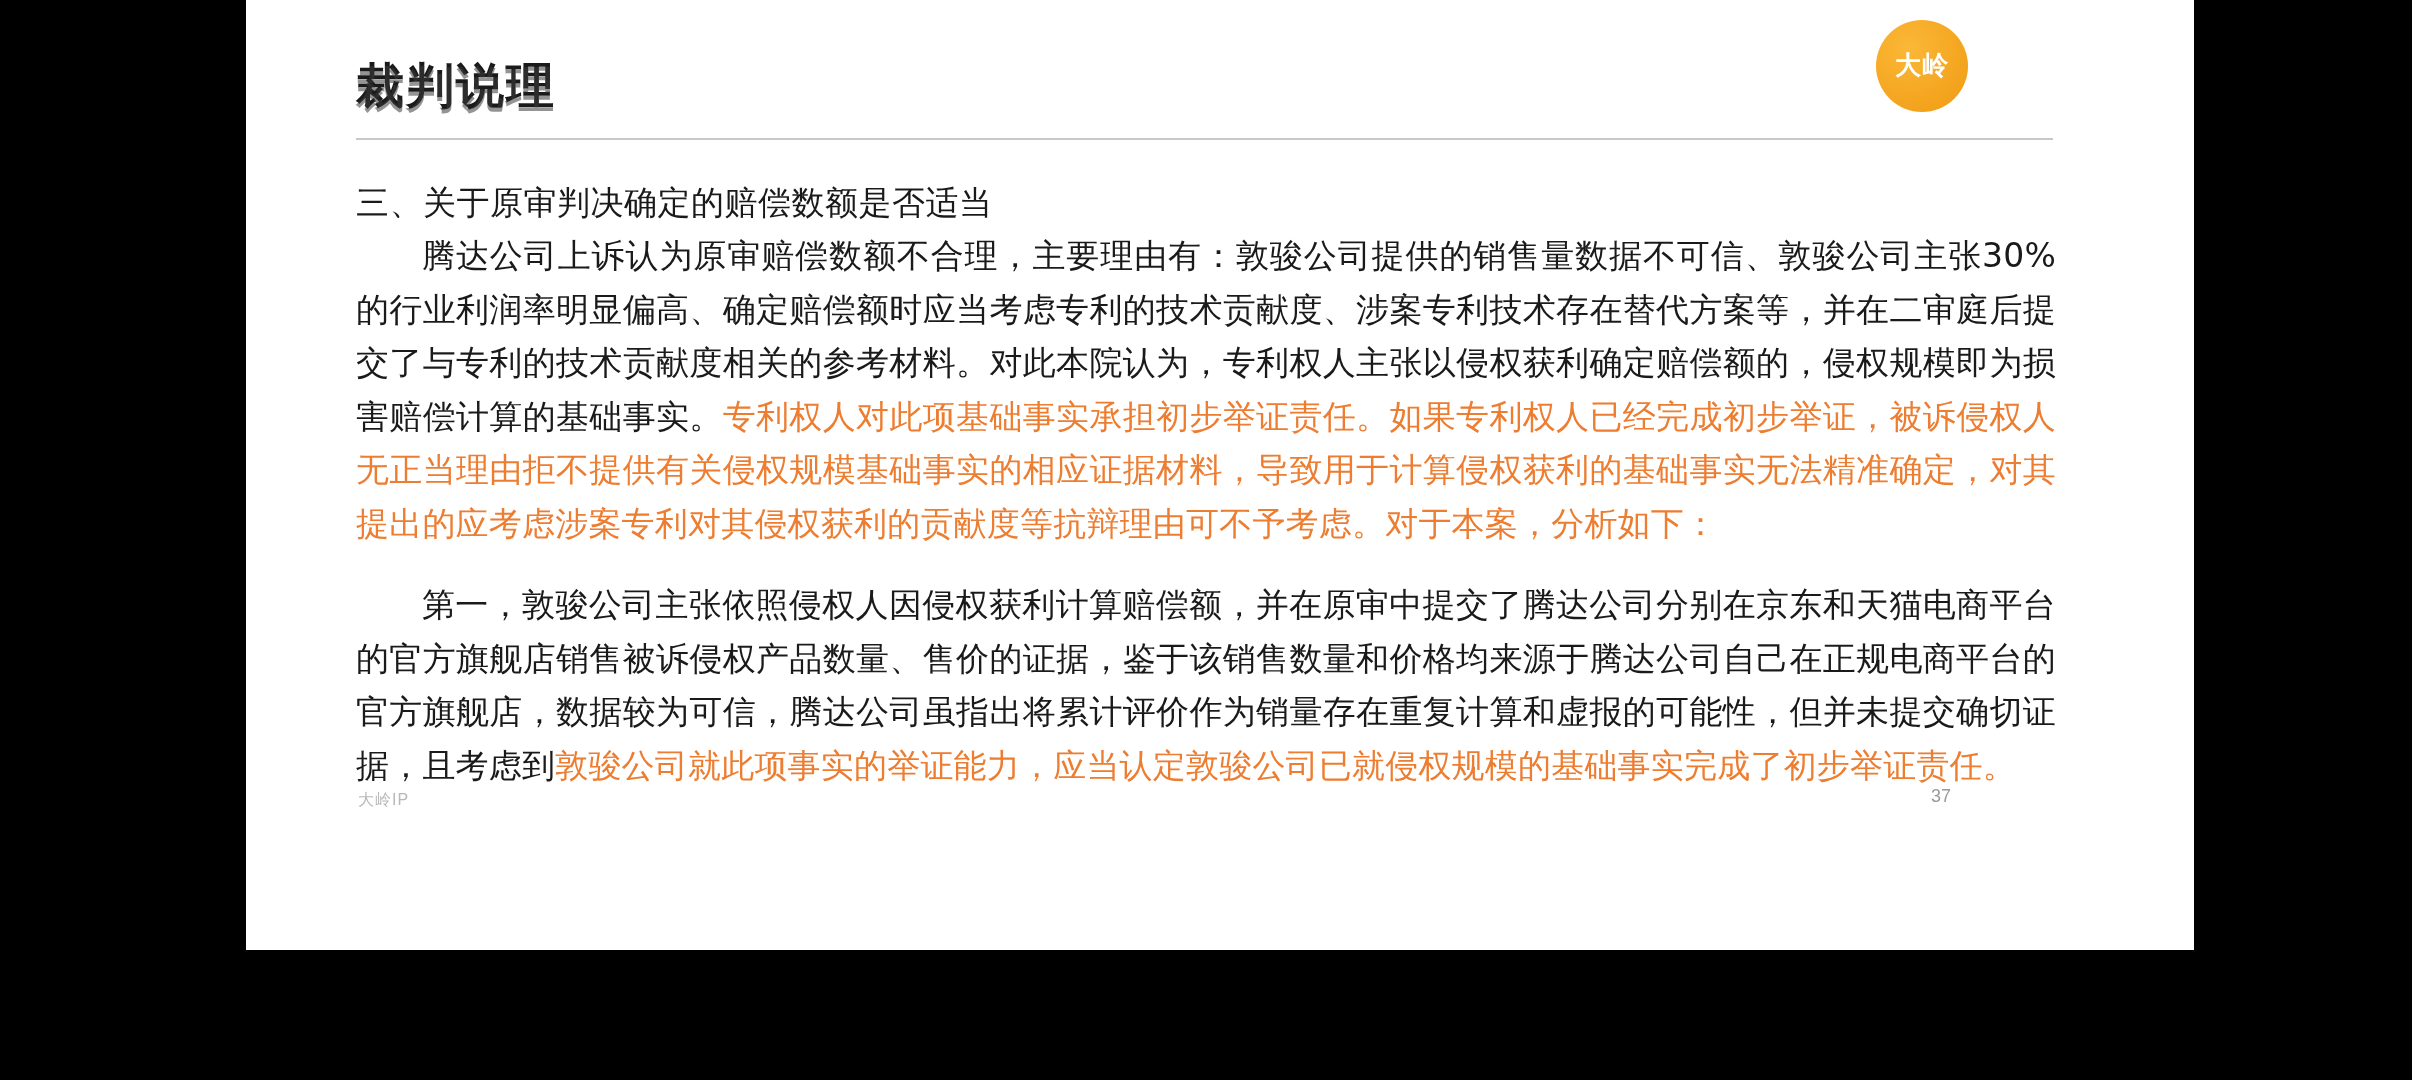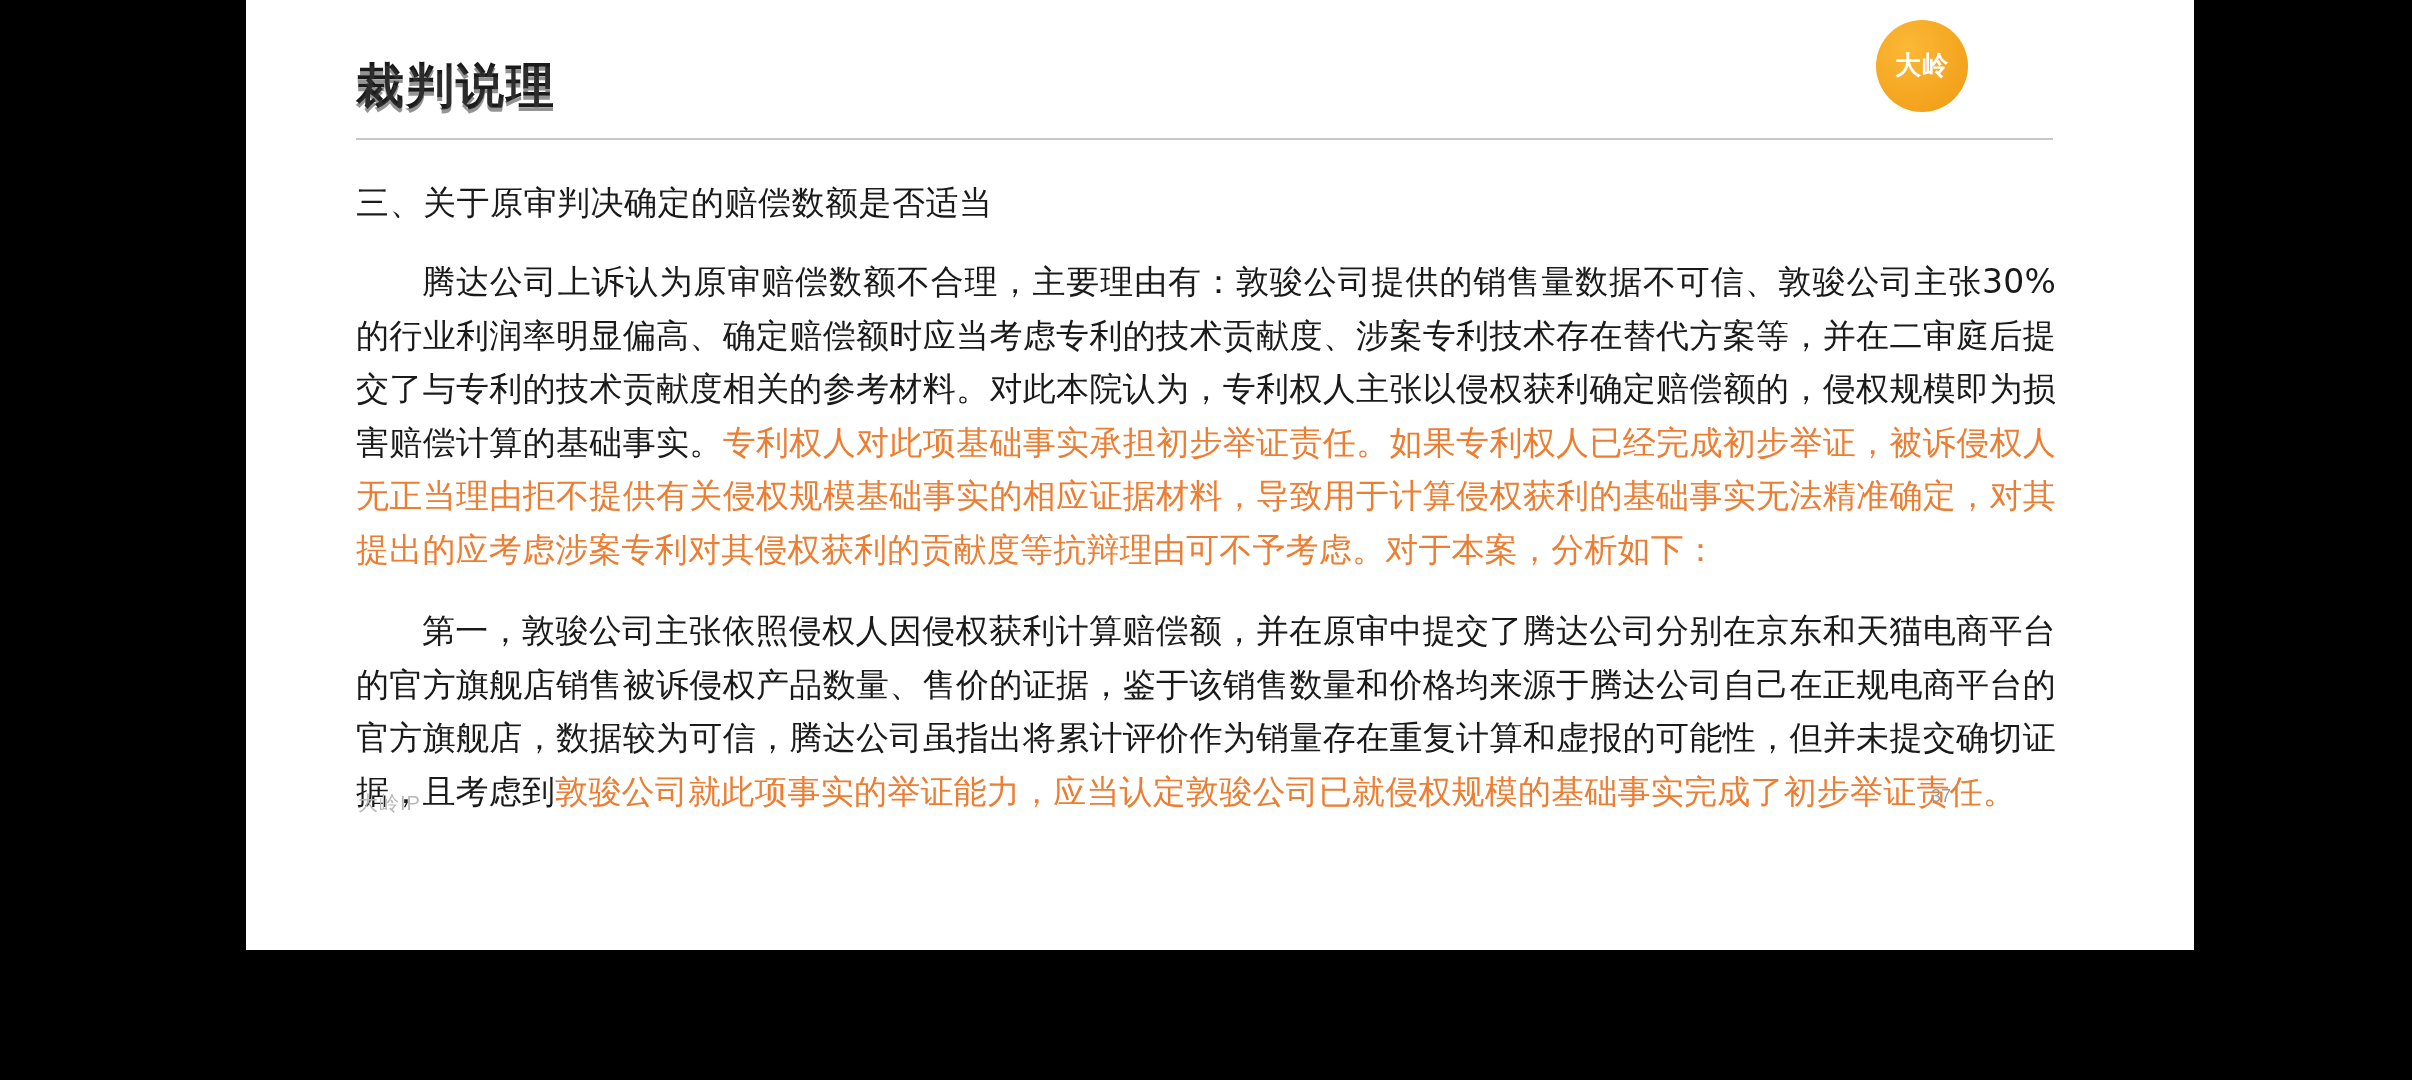--- a/index.html
+++ b/index.html
@@ -101,37 +101,36 @@
     top: 176px;
     width: 1700px;
     font-size: 33px;
     line-height: 1.62;
     color: #1a1a1a;
     font-family: "DejaVu Sans", "Liberation Sans", sans-serif;
   }
   .heading-line {
     font-size: 33px;
     color: #1a1a1a;
-    margin-bottom: 26px;
     letter-spacing: 0.5px;
   }
   .para {
     text-indent: 66px;
     margin-bottom: 28px;
     text-align: justify;
     letter-spacing: 0.2px;
   }
   .hl {
     color: #ed7d31;
   }
   .watermark {
     position: absolute;
     left: 112px;
     top: 790px;
-    font-size: 20px;
+    font-size: 16px;
     color: #b8b8b8;
     letter-spacing: 1px;
   }
   .page-num {
     position: absolute;
     left: 1640px;
     top: 786px;
     font-size: 18px;
     color: #9a9a9a;
     margin-left: 45px;

